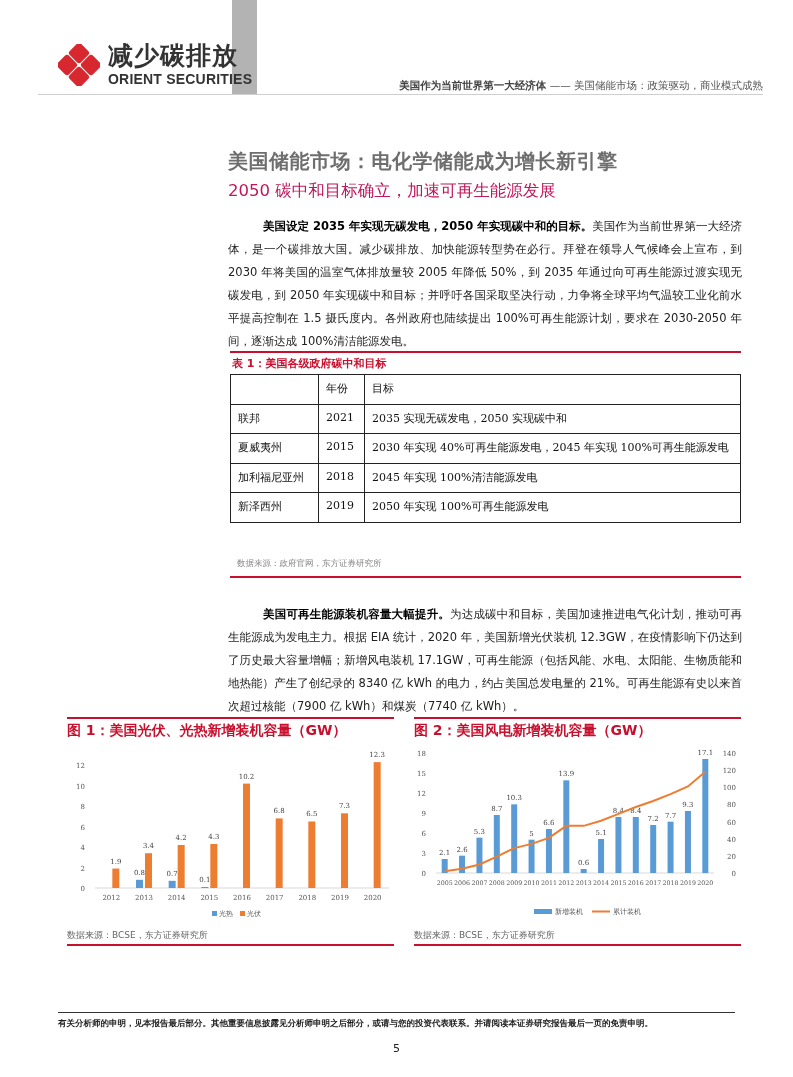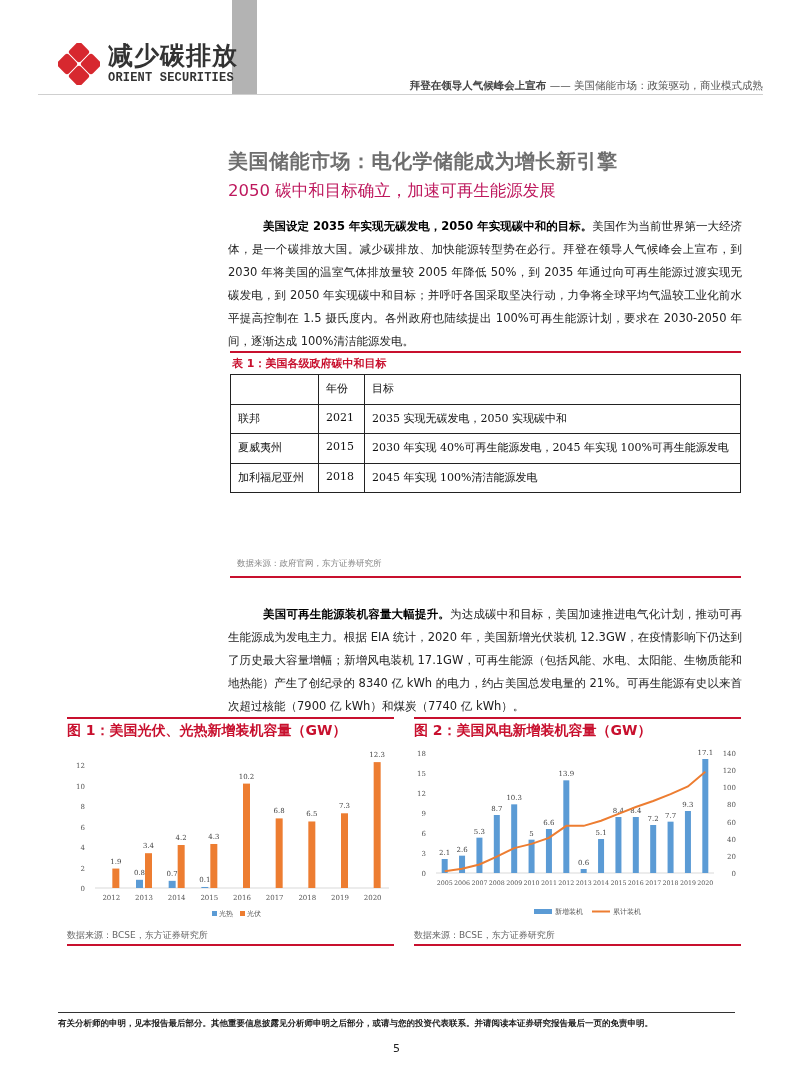--- a/index.html
+++ b/index.html
@@ -4,21 +4,21 @@
 <style>
   * { box-sizing: border-box; margin: 0; padding: 0; }
   html, body { width: 793px; height: 1077px; background: #ffffff; overflow: hidden; }
   body { position: relative; font-family: "DejaVu Sans", "Liberation Sans", sans-serif; color: #111; }
 
   .gray-bar { position: absolute; left: 232px; top: 0; width: 25px; height: 95px; background: #b3b3b3; }
   .logo { position: absolute; left: 58px; top: 42px; display: flex; align-items: center; }
   .logo-mark { width: 42px; height: 42px; position: relative; }
   .logo-text { margin-left: 8px; display: flex; flex-direction: column; }
   .logo-cn { font-size: 25px; font-weight: bold; color: #333; letter-spacing: 1px; line-height: 28px; }
-  .logo-en { font-family: Liberation Mono, monospace; font-size: 12px; font-weight: bold; color: #333; letter-spacing: 0.2px; margin-top: 1px; }
+  .logo-en { font-family: Liberation Sans, sans-serif; font-size: 14px; font-weight: bold; color: #333; letter-spacing: 0.2px; margin-top: 1px; }
   .header-right { position: absolute; right: 30px; top: 79px; font-size: 10.5px; color: #555; }
   .header-right .lead { color: #444; font-weight: bold; }
   .header-line { position: absolute; left: 38px; right: 30px; top: 94px; height: 1px; background: #cfcfcf; }
 
   .content { position: absolute; left: 228px; width: 514px; }
   .h1 { top: 148px; font-size: 20px; font-weight: bold; color: #6e6e6e; letter-spacing: 0.5px; }
   .h2 { top: 180px; font-size: 16.5px; color: #be185d; }
   .para { font-size: 11.5px; line-height: 23px; color: #222; text-align: justify; }
   .para b { color: #000; margin-left: 35px; }
   .p1 { top: 215px; }
@@ -62,21 +62,21 @@
       <rect x="25" y="13" width="16" height="16" rx="3" transform="rotate(45 33 21)" fill="#d7282f"></rect>
       <rect x="13" y="25" width="16" height="16" rx="3" transform="rotate(45 21 33)" fill="#d7282f"></rect>
     </svg>
   </div>
   <div class="logo-text">
     <span class="logo-cn">减少碳排放</span>
     <span class="logo-en">ORIENT SECURITIES</span>
   </div>
 </div>
 <div class="header-right">
-  <span class="lead">拜登在领导人气候峰会上宣布</span>
+  <span class="lead">美国作为当前世界第一大经济体</span>
   <span>——</span>
   <span>美国储能市场：政策驱动，商业模式成熟</span>
 </div>
 <div class="header-line"></div>
 
 <div class="content h1">美国储能市场：电化学储能成为增长新引擎</div>
 <div class="content h2">2050 碳中和目标确立，加速可再生能源发展</div>
 
 <div class="content para p1">
   <b>美国设定 2035 年实现无碳发电，2050 年实现碳中和的目标。</b><span>美国作为当前世界第一大经济体，是一个碳排放大国。减少碳排放、加快能源转型势在必行。拜登在领导人气候峰会上宣布，到 2030 年将美国的温室气体排放量较 2005 年降低 50%，到 2035 年通过向可再生能源过渡实现无碳发电，到 2050 年实现碳中和目标；并呼吁各国采取坚决行动，力争将全球平均气温较工业化前水平提高控制在 1.5 摄氏度内。各州政府也陆续提出 100%可再生能源计划，要求在 2030-2050 年间，逐渐达成 100%清洁能源发电。</span>
@@ -98,20 +98,25 @@
   </tr>
   <tr>
     <td>夏威夷州</td>
     <td>2015</td>
     <td>2030 年实现 40%可再生能源发电，2045 年实现 100%可再生能源发电</td>
   </tr>
   <tr>
     <td>加利福尼亚州</td>
     <td>2018</td>
     <td>2045 年实现 100%清洁能源发电</td>
+  </tr>
+  <tr>
+    <td>新泽西州</td>
+    <td>2019</td>
+    <td>2050 年实现 100%可再生能源发电</td>
   </tr>
 </tbody>
   </table>
 <div class="tbl-source">数据来源：政府官网，东方证券研究所</div>
 <div class="tbl-bottom red-line"></div>
 
 <div class="content para p2">
   <b>美国可再生能源装机容量大幅提升。</b><span>为达成碳中和目标，美国加速推进电气化计划，推动可再生能源成为发电主力。根据 EIA 统计，2020 年，美国新增光伏装机 12.3GW，在疫情影响下仍达到了历史最大容量增幅；新增风电装机 17.1GW，可再生能源（包括风能、水电、太阳能、生物质能和地热能）产生了创纪录的 8340 亿 kWh 的电力，约占美国总发电量的 21%。可再生能源有史以来首次超过核能（7900 亿 kWh）和煤炭（7740 亿 kWh）。</span>
 </div>
 

